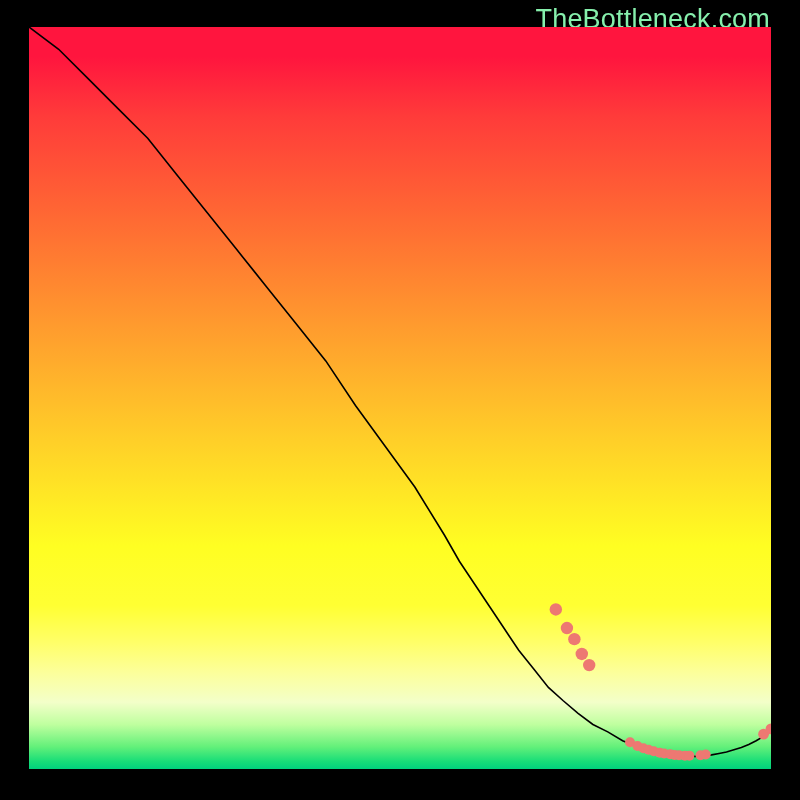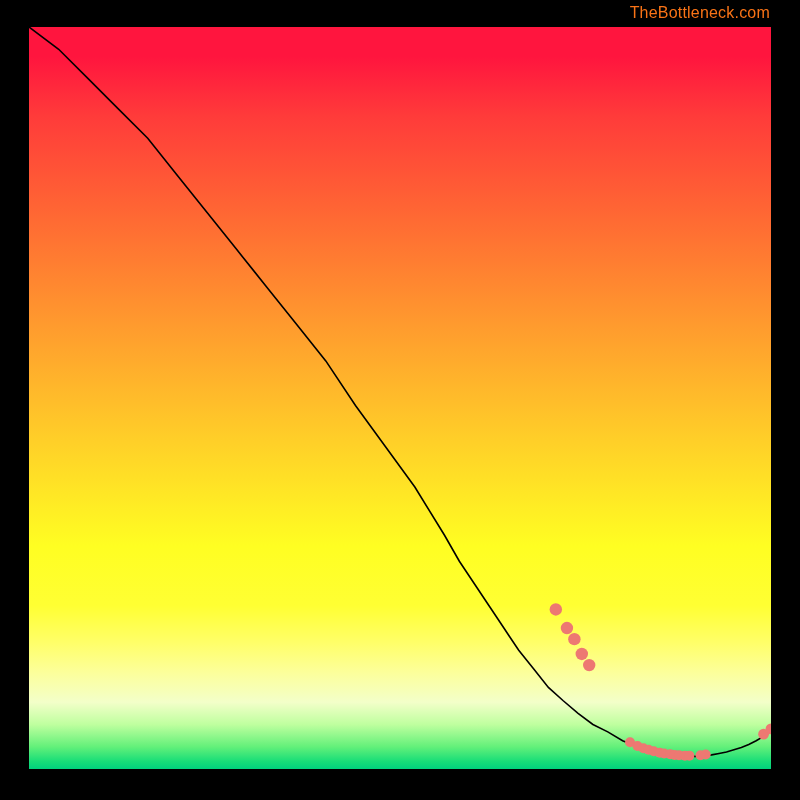--- a/index.html
+++ b/index.html
@@ -44,22 +44,22 @@
     position: absolute;
     left: 0; top: 0;
     width: 742px;
     height: 742px;
     pointer-events: none;
   }
   .label {
     position: absolute;
     right: 30px;
     top: 4px;
-    color: #f97316;
-    font-size: 16px;
+    color: #86efac;
+    font-size: 27px;
     font-weight: 500;
     letter-spacing: 0.2px;
   }
 </style>
 </head>
 <body>
 
 <div class="wrap">
   <div class="label">TheBottleneck.com</div>
   <div class="plot">

